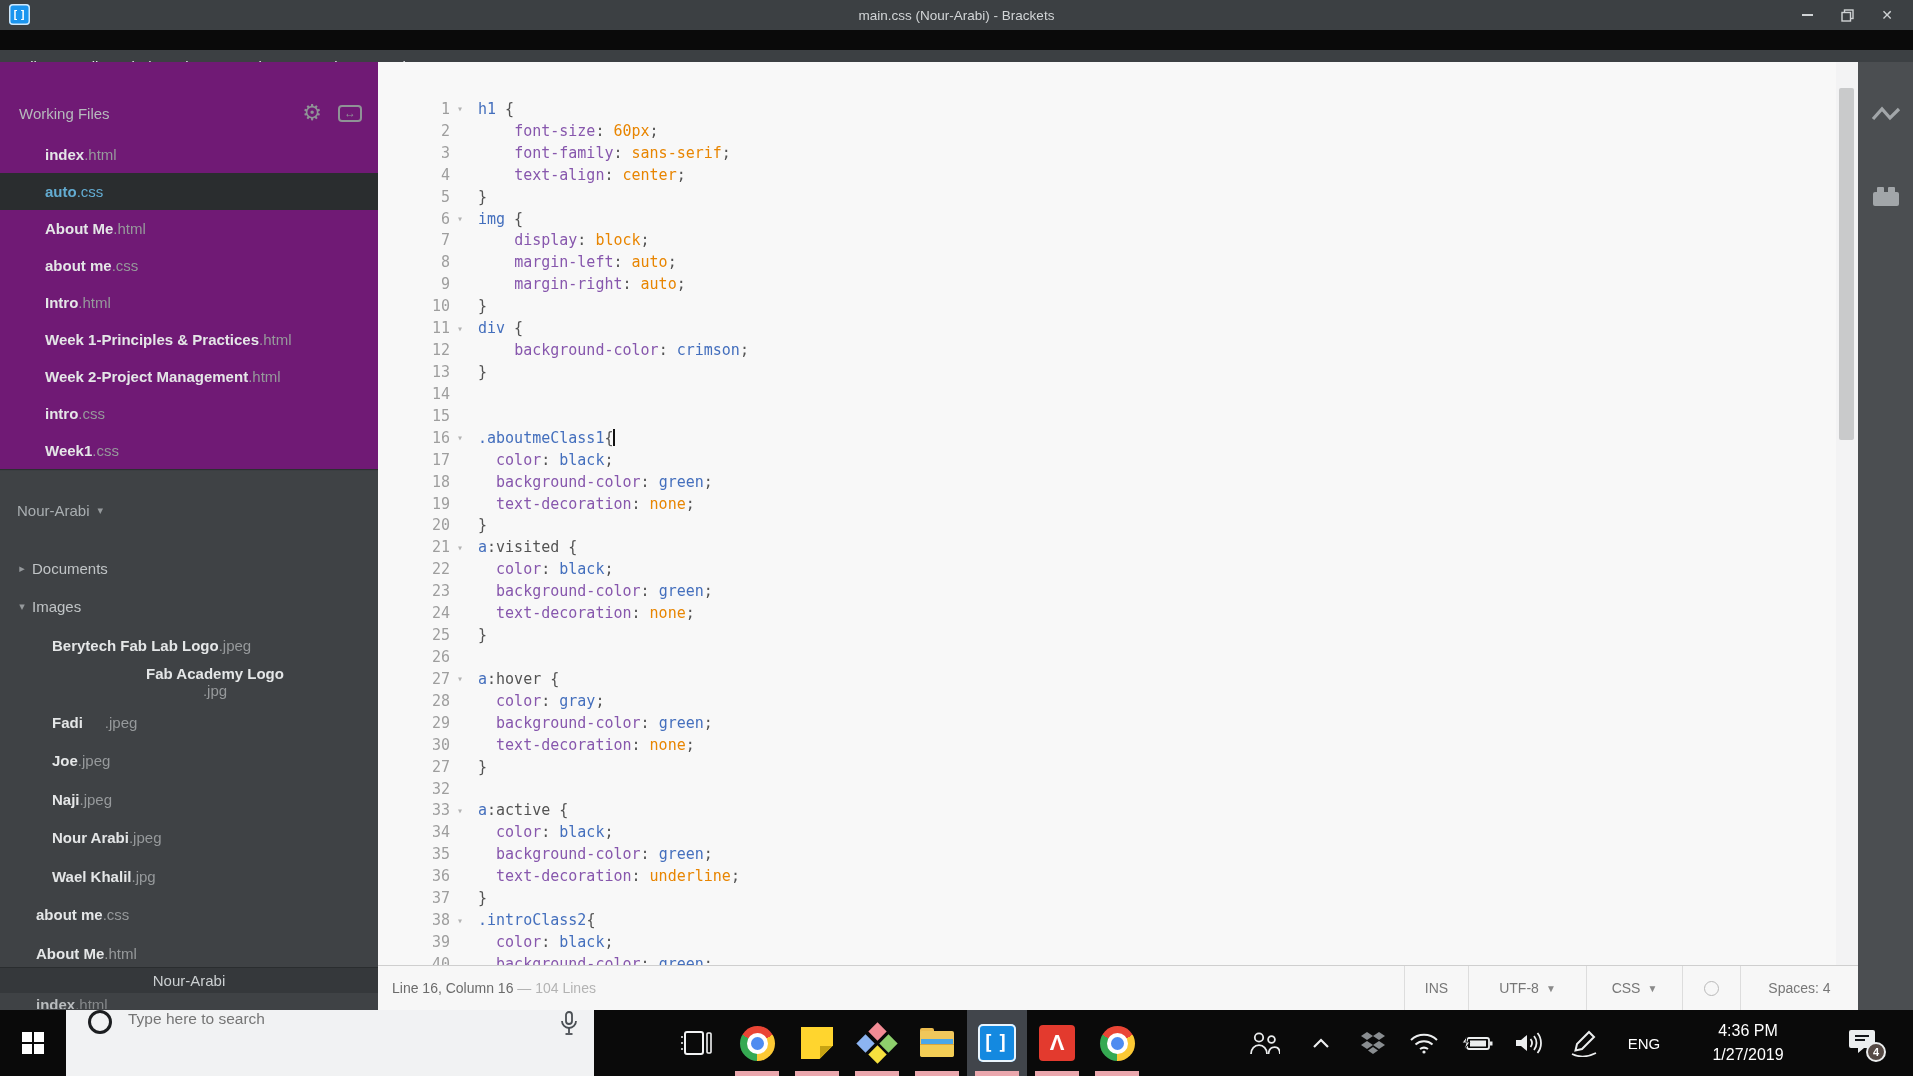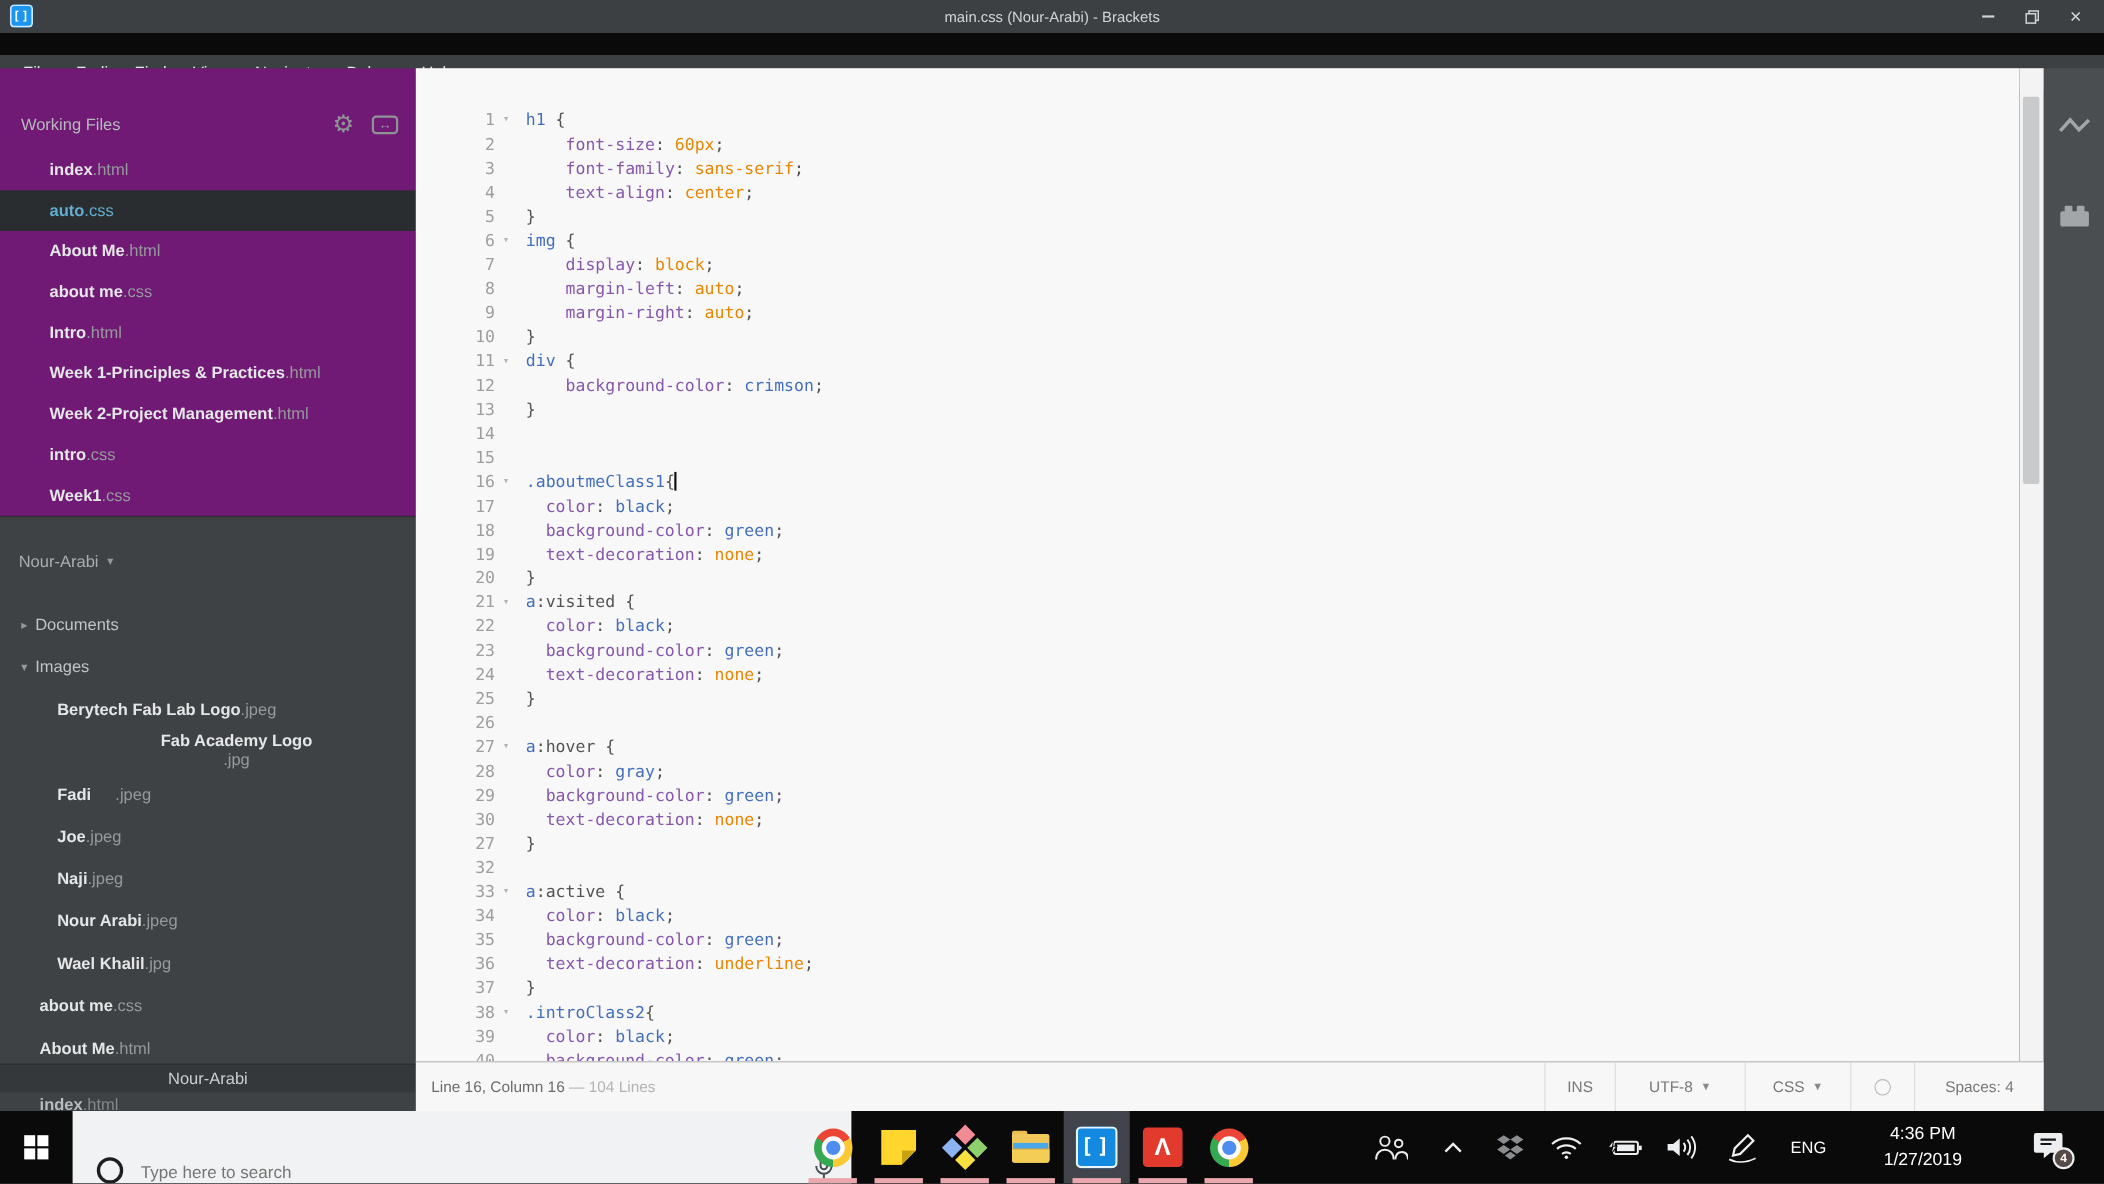--- a/index.html
+++ b/index.html
@@ -88,22 +88,22 @@
              white-space:pre; }
   .sb-ins { width:64px; } .sb-enc { width:118px; } .sb-lang { width:96px; } .sb-lint { width:58px; } .sb-sp { width:118px; }
   .sb-caret { color:#8a8a8a; font-size:10px; margin-left:7px; }
   .sb-circle { width:15px; height:15px; border:1.5px solid #b9b9b9; border-radius:50%; }
 
   
   .taskbar { position:absolute; left:0; top:1010px; width:1913px; height:66px; background:#0a0a0a; }
   .tb-start { position:absolute; left:0; top:0; width:66px; height:66px; display:flex; align-items:center; justify-content:center; }
   .winlogo { display:grid; grid-template-columns:10px 10px; grid-template-rows:10px 10px; gap:2px; }
   .winlogo i { background:#fff; }
-  .tb-search { position:absolute; left:66px; top:0; width:708px; height:66px; background:#f1f2f3;
-               display:flex; align-items:flex-end; }
+  .tb-search { position:absolute; left:66px; top:0; width:528px; height:66px; background:#f1f2f3;
+               display:flex; align-items:flex-start; }
   .cortana-ring { width:24px; height:24px; border:3px solid #1c1e20; border-radius:50%; margin:0 16px 0 22px; flex:0 0 auto; }
   .search-input { flex:1 1 auto; border:none; outline:none; background:transparent; font-size:15.5px; color:#5f6368;
                   font-family:"Liberation Sans",sans-serif; }
   .mic-slot { margin-right:16px; flex:0 0 auto; display:flex; }
   .tb-apps { position:absolute; left:667px; top:0; height:66px; display:flex; }
   .tb-btn { position:relative; width:60px; height:66px; display:flex; align-items:center; justify-content:center; }
   .tb-btn.active { background:#41454b; }
   .runline { position:absolute; left:8px; right:8px; bottom:0; height:5px; background:#eaa7ad; }
 
   .tb-tray { position:absolute; left:1235px; right:0; top:0; height:66px; display:flex; align-items:center; }

